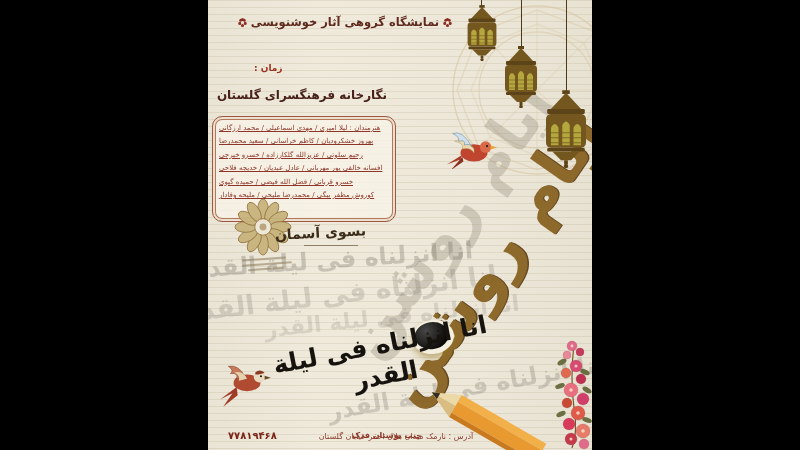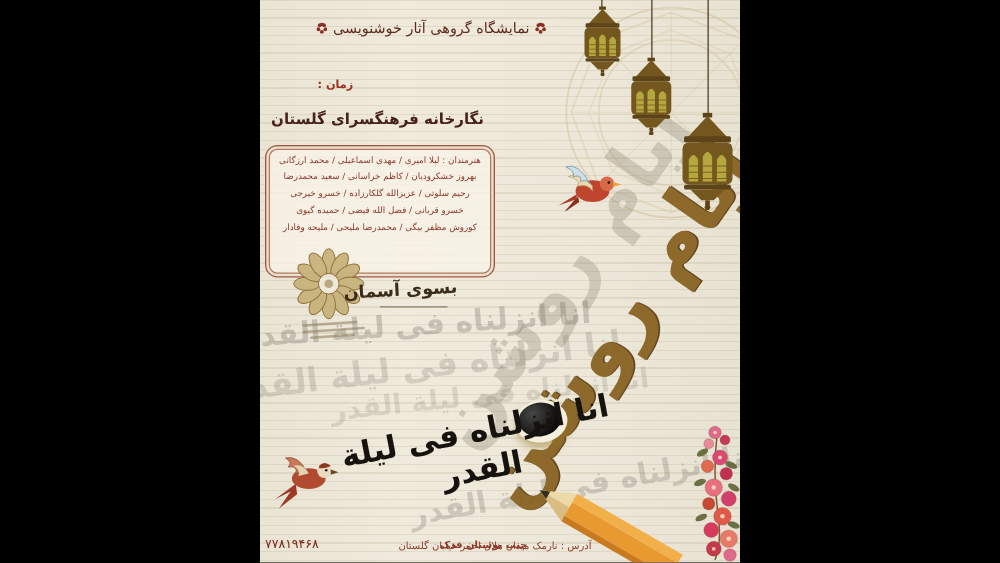--- a/index.html
+++ b/index.html
@@ -27,51 +27,51 @@
   .s1{left:273px;top:0;height:7px;} .s2{left:313px;top:0;height:48px;} .s3{left:358px;top:0;height:92px;}
   .lant{z-index:4;}
   .l1{left:256px;top:5px;width:36px;height:56px;}
   .l2{left:293px;top:46px;width:40px;height:62px;}
   .l3{left:333px;top:90px;width:50px;height:78px;}
   .bird1{left:237px;top:127px;width:58px;height:42px;z-index:5;}
   .bird2{left:10px;top:362px;width:58px;height:48px;z-index:6;}
   
   .hdr{z-index:6;text-align:center;}
   .title-row{left:28px;top:15px;width:218px;display:flex;align-items:center;justify-content:center;gap:4px;z-index:6;}
-  .title{color:#5f2a1e;font-size:11.5px;font-weight:normal;white-space:nowrap;}
+  .title{color:#5f2a1e;font-size:11.5px;font-weight:bold;white-space:nowrap;}
   .subtitle{left:28px;top:34px;width:215px;color:#6b241a;font-size:16.5px;font-weight:bold;}
   .zaman{left:46px;top:63px;color:#9c2f1e;font-size:9px;font-weight:bold;z-index:6;}
   .dateln{left:8px;top:74px;width:190px;color:#8c3022;font-size:10px;font-weight:bold;}
   .venue{left:8px;top:88px;width:172px;color:#47211a;font-size:12px;font-weight:bold;}
   
   .artists{left:4px;top:116px;width:184px;height:106px;z-index:5;border:1px solid #9c5a42;border-radius:10px;
            box-shadow:inset 0 0 0 2px rgba(252,248,238,.8), inset 0 0 0 3px #b07a5a;
            background:rgba(248,244,232,.78);padding:5px 6px;box-sizing:border-box;}
-  .artists div{font-size:7px;line-height:13.4px;color:#8c3528;text-align:center;white-space:nowrap;}
+  .artists div{font-size:7px;line-height:13.4px;color:#8c3528;text-align:left;white-space:nowrap;text-decoration:underline;}
   
   .rosette{left:26px;top:198px;width:58px;height:58px;z-index:5;}
   .logo-cap{left:34px;z-index:5;height:2px;border-radius:2px;background:#8a7a5a;opacity:.55;transform:rotate(-4deg);}
   .c1{top:258px;width:44px;} .c2{top:263px;width:50px;} .c3{top:268px;width:36px;left:40px;}
   .sky{left:88px;top:224px;width:70px;z-index:5;color:#3b2c1a;font-size:14px;font-weight:bold;text-align:center;
        transform:rotate(-3deg);}
   .sky-under{left:96px;top:245px;width:54px;height:1px;background:#6a5a3c;opacity:.7;z-index:5;}
   
   .ink-plate{left:204px;top:320px;width:42px;height:34px;background:#f4efdf;border-radius:50%;
              transform:rotate(-8deg);z-index:6;box-shadow:0 4px 7px rgba(150,118,35,.55);}
   .ink{position:absolute;left:3px;top:2px;width:34px;height:27px;border-radius:50%;
        background:radial-gradient(circle at 35% 30%, #474747, #0c0a08 72%);}
   .verse{left:66px;top:330px;width:218px;z-index:6;color:#16120e;font-size:25px;font-weight:bold;line-height:1.22;
          transform:rotate(-11deg);text-align:center;}
   
   .garland{left:334px;top:338px;width:50px;height:112px;z-index:7;}
   .pencil{left:213px;top:383px;width:128px;height:80px;z-index:7;overflow:visible;}
   
   .addr1{left:94px;top:432px;width:188px;z-index:8;color:#8c3a2a;font-size:8px;font-weight:normal;text-align:center;}
   .addr2{left:94px;top:431px;width:170px;z-index:8;color:#8c3a2a;font-size:8px;font-weight:bold;text-align:center;}
-  .phone{left:4px;top:430px;z-index:8;color:#7a2417;font-size:10px;font-weight:normal;letter-spacing:1px;}
+  .phone{left:20px;top:430px;z-index:8;color:#7a2417;font-size:10px;font-weight:bold;letter-spacing:1px;}
 </style>
 </head>
 <body>
 
 <svg width="0" height="0" style="position:absolute">
   <defs>
     <g id="lantern-shape">
       <rect x="17" y="0" width="6" height="3" fill="#5d4418"></rect>
       <path d="M20 2 L33 16 L7 16 Z" fill="#74561f"></path>
       <rect x="5" y="15" width="30" height="4" rx="1" fill="#5d4418"></rect>
@@ -158,20 +158,21 @@
           <use href="#mini-flower"></use>
         </svg>
     </div>
     <div class="abs zaman">زمان :</div>
     <div class="abs hdr venue">نگارخانه فرهنگسرای گلستان</div>
 
     <div class="abs artists">
       <div>هنرمندان : لیلا امیری / مهدی اسماعیلی / محمد ارزگانی</div>
       <div>بهروز خشکرودیان / کاظم خراسانی / سعید محمدرضا</div>
       <div>رحیم سلوتی / عزیزالله گلکارزاده / خسرو خیرجی</div>
+      <div>افسانه خالقی پور مهربانی / عادل عبدیان / خدیجه فلاحی</div>
       <div>خسرو قربانی / فضل الله فیضی / حمیده گیوی</div>
       <div>کوروش مظفر بیگی / محمدرضا ملیحی / ملیحه وفادار</div>
     </div>
 
     <svg class="abs rosette" viewBox="-30 -30 60 60">
       <g opacity=".95">
         <use href="#ros-petal"></use>
           <use href="#ros-petal" transform="rotate(30)"></use>
           <use href="#ros-petal" transform="rotate(60)"></use>
         <use href="#ros-petal" transform="rotate(90)"></use>

